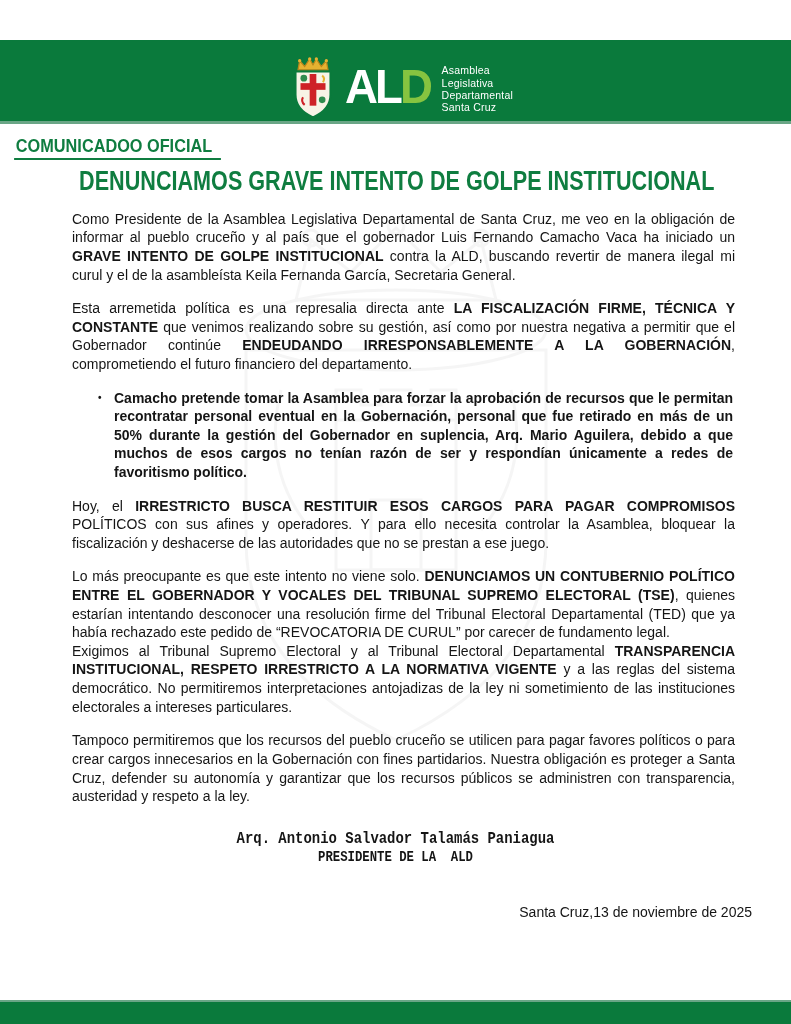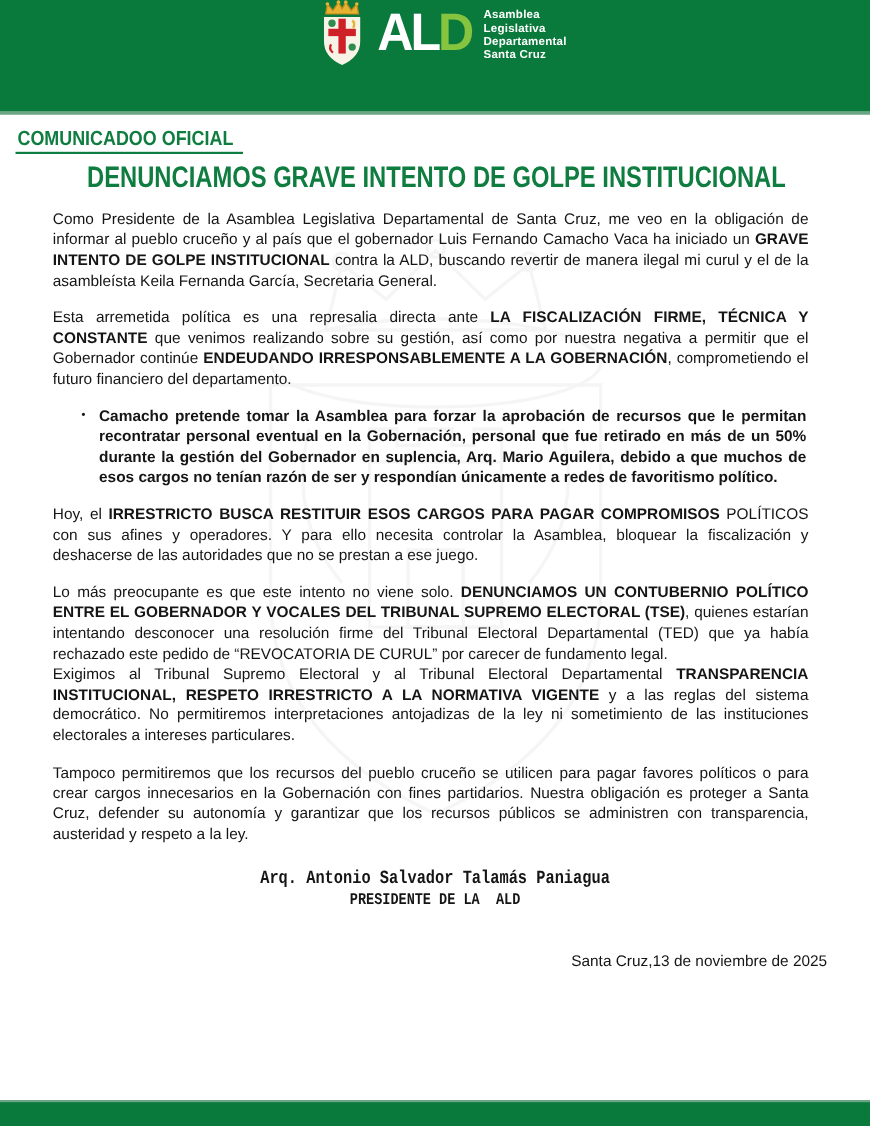--- a/index.html
+++ b/index.html
@@ -14,54 +14,54 @@
   *{margin:0;padding:0;box-sizing:border-box;}
   html,body{background:#e8e8e8;}
   .page{
     width:791px;height:1024px;position:relative;overflow:hidden;
     background:#ffffff;margin:0 auto;
     font-family:"Liberation Sans","DejaVu Sans",sans-serif;
     color:var(--text_color);
   }
   .band{background:var(--green_band);}
   .header{
-    height:104px;display:flex;align-items:flex-start;justify-content:center;
+    height:84px;display:flex;align-items:flex-end;justify-content:center;
     border-bottom:3px solid var(--green_band_edge);
-    position:relative;z-index:3;
+    position:relative;z-index:3;margin-top:40px;
   }
   .logo{display:flex;align-items:center;gap:7px;margin-left:10px;}
   .crest{display:block;}
   .ald-word{
     font-weight:bold;font-size:48px;line-height:1;color:#ffffff;
     letter-spacing:-3px;transform:scaleX(0.95);transform-origin:left center;
     padding-bottom:4px;
   }
   .ald-word .letter-d{color:var(--ald_d_green);}
-  .org{color:#ffffff;font-size:10.5px;line-height:1.18;font-weight:700;letter-spacing:.2px;}
+  .org{color:#ffffff;font-size:10.5px;line-height:1.18;font-weight:400;letter-spacing:.2px;}
   .watermark{
     position:absolute;left:50%;top:210px;transform:translateX(-50%);
     opacity:0.055;z-index:1;pointer-events:none;
   }
   .doc{position:relative;z-index:2;}
   .kicker-row{margin-top:11px;}
   .kicker{
     display:inline-block;font-weight:bold;font-size:18.5px;
     color:var(--green_title);
     transform:scaleX(0.88);transform-origin:center bottom;
     border-bottom:2.5px solid var(--green_title);
     padding:0 10px 1px 2px;letter-spacing:0px;
   }
   .headline{
     text-align:center;font-weight:bold;font-size:27px;line-height:1.1;
     color:var(--green_title);white-space:nowrap;
     transform:scaleX(0.80);transform-origin:center;
     margin-top:7px;
   }
   .content{
-    padding:13px 56px 0 48px;
+    padding:13px 56px 0 72px;
     font-size:14px;line-height:1.33;text-align:justify;
   }
   .para{margin-bottom:15px;}
   .para.tight{margin-bottom:0;}
   .para .b{font-weight:bold;}
   .para.bullet{
     display:flex;font-weight:bold;
     margin-left:26px;margin-right:2px;
   }
   .para.bullet .dot{

